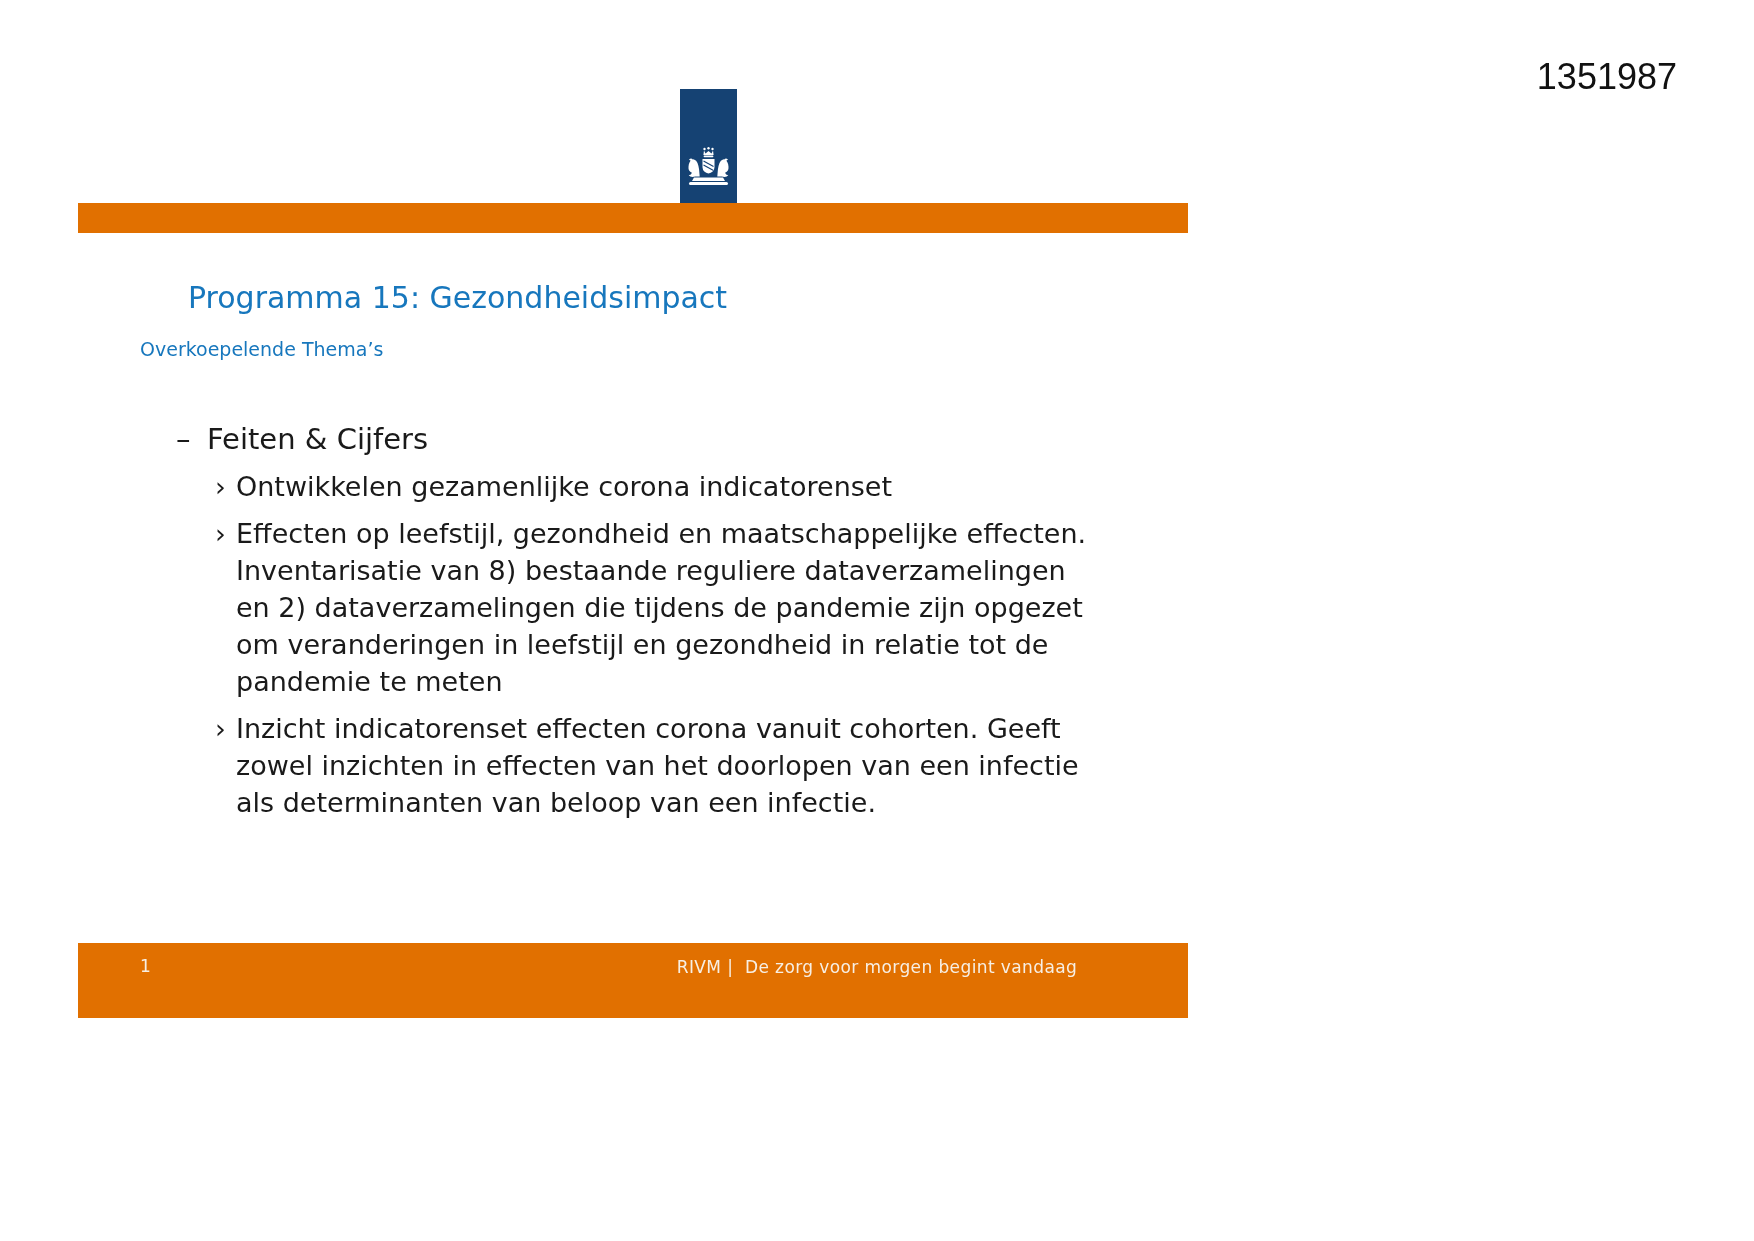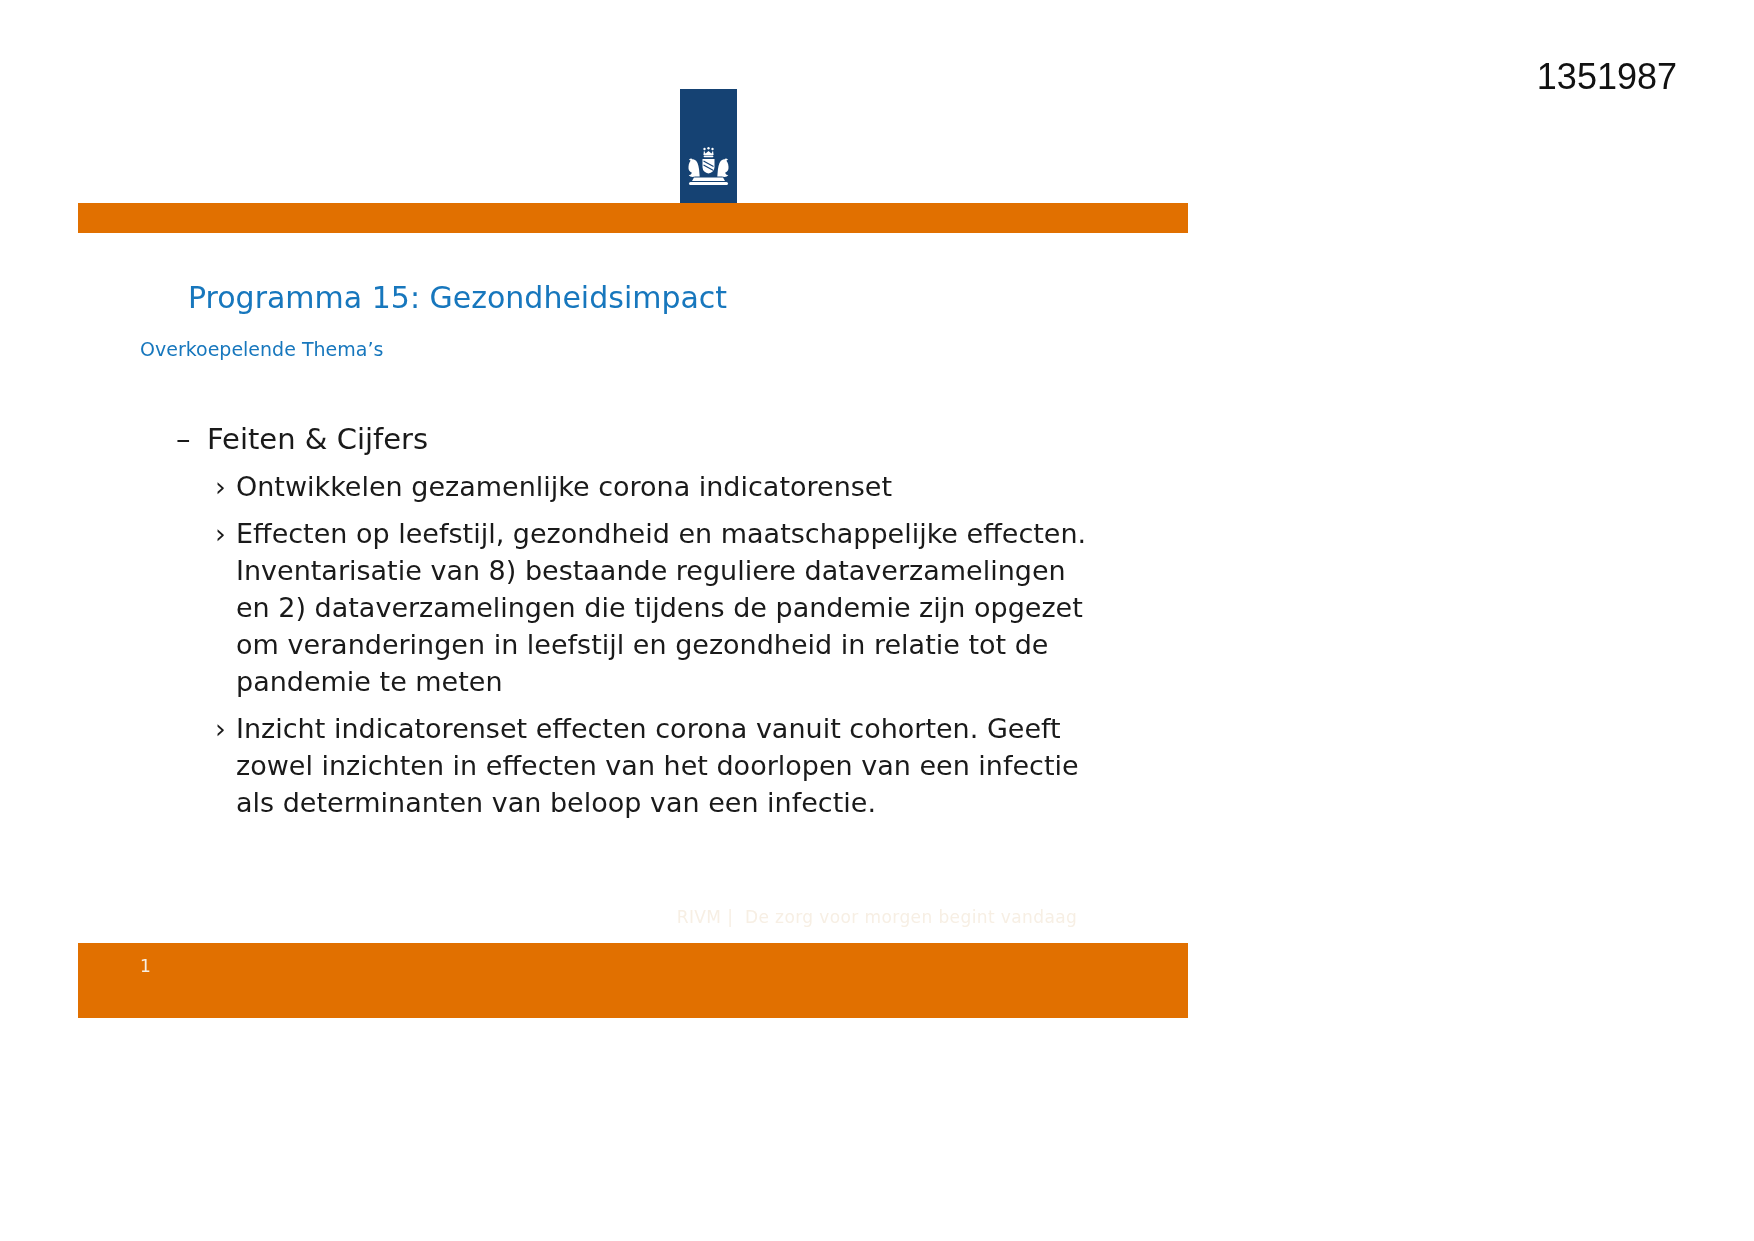--- a/index.html
+++ b/index.html
@@ -63,21 +63,21 @@
   .footer-bar{
     position:absolute;left:78px;top:943px;
     width:1110px;height:75px;
     background:#E17000;
   }
   .footer-page-number{
     position:absolute;left:140px;top:956px;
     font-size:17px;color:#F7EFE4;
   }
   .footer-tagline{
-    position:absolute;left:0;top:907px;width:1754px;
+    position:absolute;left:0;top:957px;width:1754px;
     text-align:center;
     font-size:17px;color:#F7EFE4;
     letter-spacing:0.4px;
     white-space:pre;
   }
 </style>
 </head>
 <body>
 
 <div class="page">

